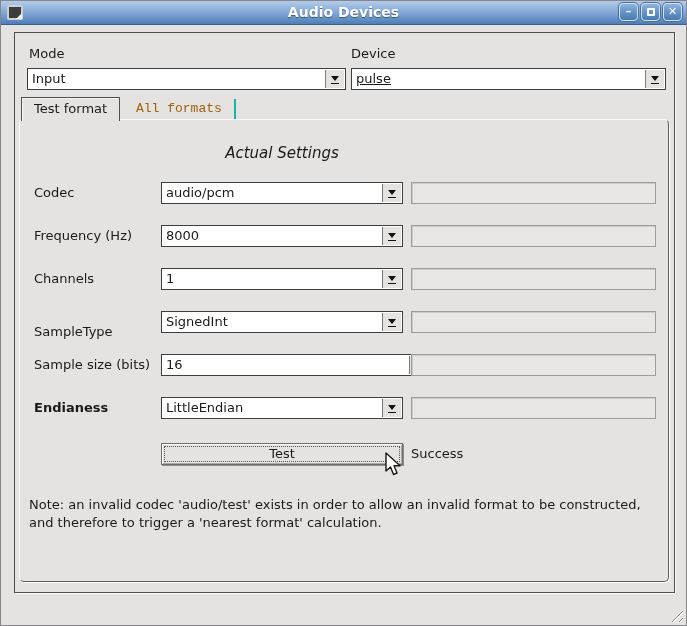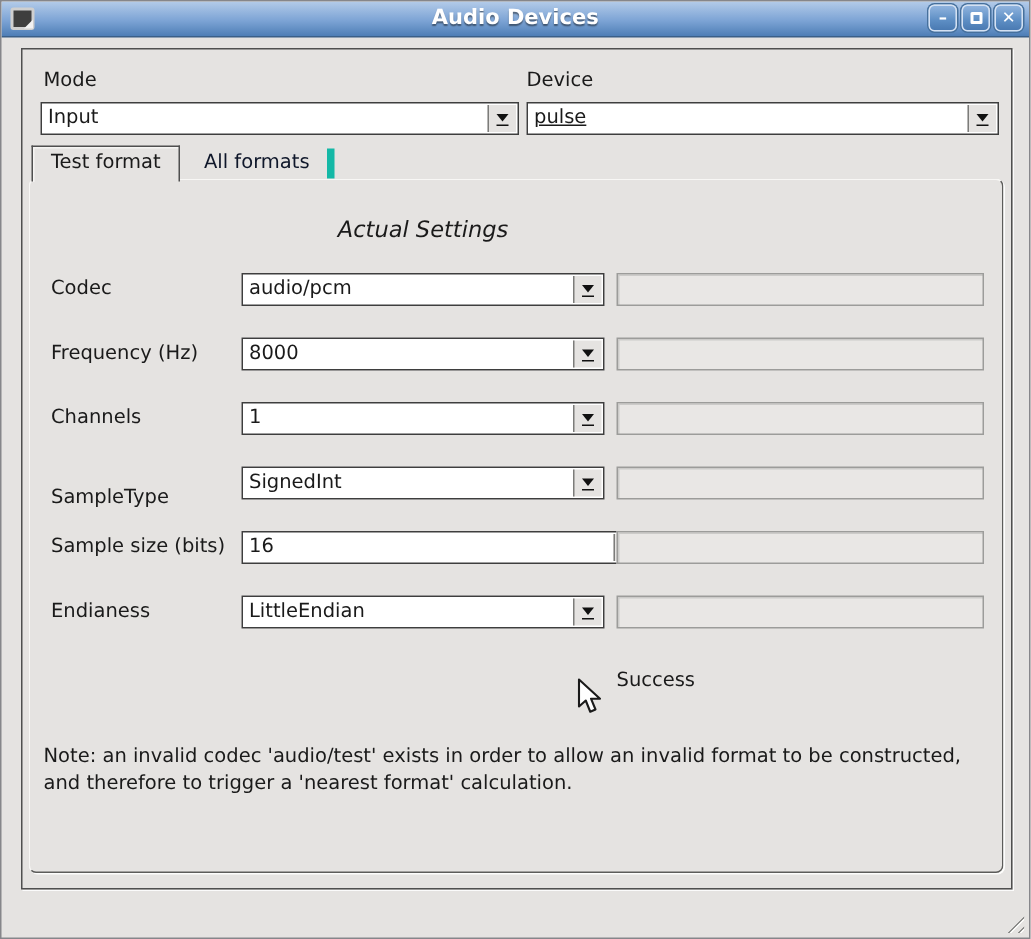--- a/index.html
+++ b/index.html
@@ -80,21 +80,21 @@
     position:absolute; top:96px; height:22px; line-height:22px;
     padding:0 12px; background:#e5e3e1; cursor:pointer;
   }
   .tab.selected {
     height:24px; z-index:3;
     border:1px solid #4f4f4f; border-bottom:none;
     box-shadow:inset 1px 1px 0 #f6f5f3;
   }
   .tab.unselected {
     top:98px; height:20px; line-height:20px;
-    border-right:5px solid #14b8a6; color:#0f172a;
+    border-right:2px solid #14b8a6; color:#a16207;font-family:Liberation Mono, monospace;
   }
   .tabpane {
     position:absolute; left:18px; top:118px; width:650px; height:463px;
     border:1px solid; border-color:#f8f7f5 #5c5c5a #5c5c5a #f8f7f5;
     border-radius:5px; box-shadow:1px 1px 0 #fdfdfc; z-index:1;
   }
   .col-head { position:absolute; font-style:italic; text-align:center; }
   .head-actual { left:160px; width:242px; top:143px; font-size:15px; }
   .head-nearest { left:410px; width:245px; top:146px; font-size:12px; }
   
@@ -207,31 +207,32 @@
     <div class="lbl" style="left:33px; top:356px;">Sample size (bits)</div>
     <div class="combo" style="left:160px; top:353px; width:269px;">
       <span>16</span>
       <span class="arrowbtn">
           <span class="tri"></span>
           <span class="tri-line"></span>
         </span>
     </div>
     <div class="nedit" style="left:410px; top:353px; width:245px;"></div>
 
-    <div class="lbl" style="left:33px; top:399px;">Endianess</div>
+    <div class="lbl" style="left:33px; top:399px;font-weight:bold;">Endianess</div>
     <div class="combo" style="left:160px; top:396px; width:242px;">
       <span>LittleEndian</span>
       <span class="arrowbtn">
           <span class="tri"></span>
           <span class="tri-line"></span>
         </span>
     </div>
     <div class="nedit" style="left:410px; top:396px; width:245px;"></div>
   </div>
 
+  <div class="pushbtn">Test</div>
   <div class="status">Success</div>
 
   <div class="note">Note: an invalid codec 'audio/test' exists in order to allow an invalid format to be constructed, and therefore to trigger a 'nearest format' calculation.</div>
 
   <svg class="cursor" width="24" height="26" viewBox="0 0 24 26">
     <path d="M4 1 L4 19 L8.5 15 L11.5 22.5 L15 21 L12 13.8 L18 13.8 Z" fill="#ffffff" stroke="#1a1a1a" stroke-width="1.4" stroke-linejoin="round"></path>
   </svg>
 
   <div class="resize-grip"></div>
 

